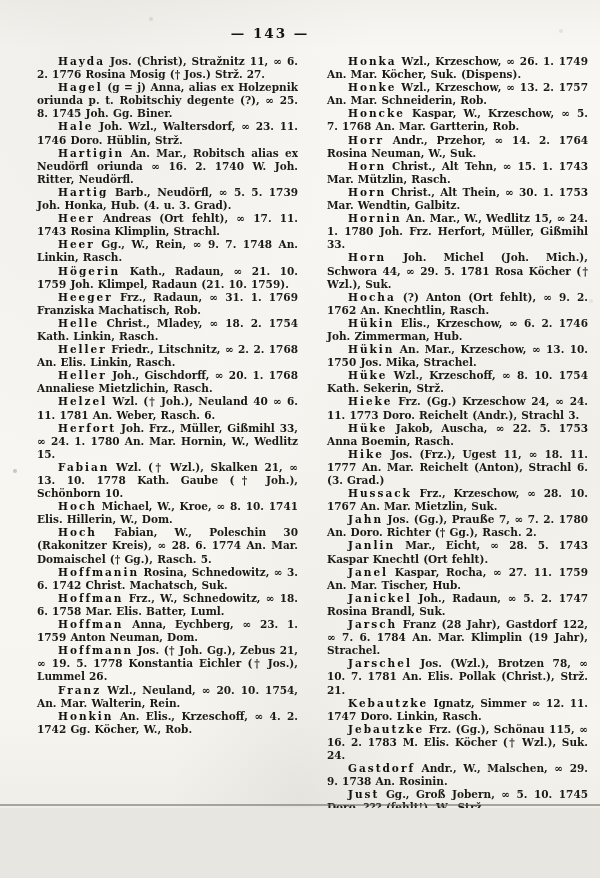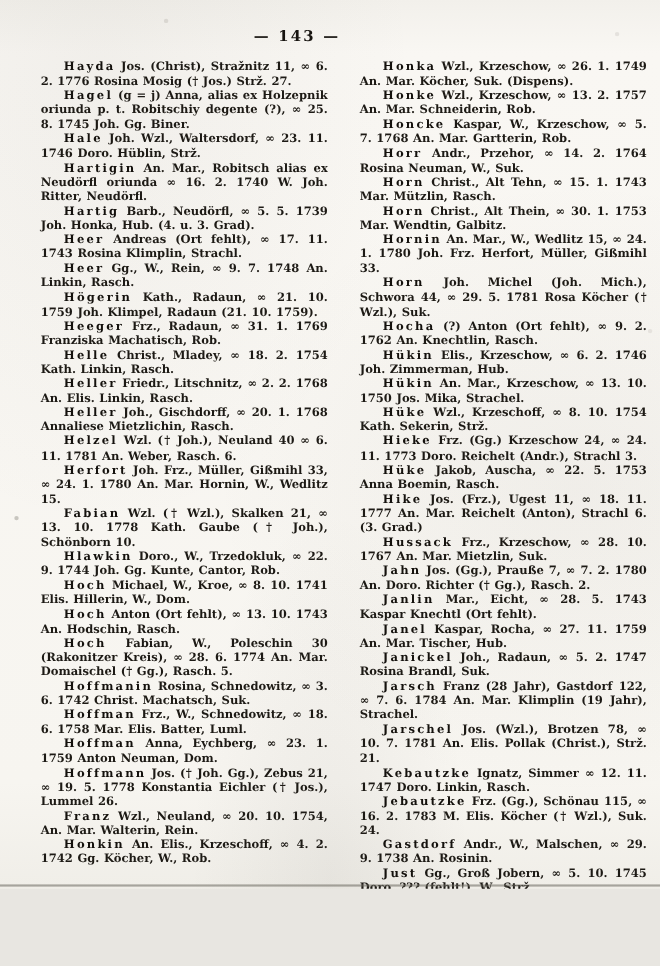--- a/index.html
+++ b/index.html
@@ -103,23 +103,21 @@
         <p class="entry"><span class="head">Heer</span> Andreas (Ort fehlt), ∞ 17. 11. 1743 Rosina Klimplin, Strachl.</p>
         <p class="entry"><span class="head">Heer</span> Gg., W., Rein, ∞ 9. 7. 1748 An. Linkin, Rasch.</p>
         <p class="entry"><span class="head">Högerin</span> Kath., Radaun, ∞ 21. 10. 1759 Joh. Klimpel, Radaun (21. 10. 1759).</p>
         <p class="entry"><span class="head">Heeger</span> Frz., Radaun, ∞ 31. 1. 1769 Franziska Machatisch, Rob.</p>
         <p class="entry"><span class="head">Helle</span> Christ., Mladey, ∞ 18. 2. 1754 Kath. Linkin, Rasch.</p>
         <p class="entry"><span class="head">Heller</span> Friedr., Litschnitz, ∞ 2. 2. 1768 An. Elis. Linkin, Rasch.</p>
         <p class="entry"><span class="head">Heller</span> Joh., Gischdorff, ∞ 20. 1. 1768 Annaliese Mietzlichin, Rasch.</p>
         <p class="entry"><span class="head">Helzel</span> Wzl. († Joh.), Neuland 40 ∞ 6. 11. 1781 An. Weber, Rasch. 6.</p>
         <p class="entry"><span class="head">Herfort</span> Joh. Frz., Müller, Gißmihl 33, ∞ 24. 1. 1780 An. Mar. Hornin, W., Wedlitz 15.</p>
         <p class="entry"><span class="head">Fabian</span> Wzl. († Wzl.), Skalken 21, ∞ 13. 10. 1778 Kath. Gaube († Joh.), Schönborn 10.</p>
-        <p class="entry"><span class="head">Hlawkin</span> Doro., W., Trzedokluk, ∞ 22. 9. 1744 Joh. Gg. Kunte, Cantor, Rob.</p>
         <p class="entry"><span class="head">Hoch</span> Michael, W., Kroe, ∞ 8. 10. 1741 Elis. Hillerin, W., Dom.</p>
-        <p class="entry"><span class="head">Hoch</span> Anton (Ort fehlt), ∞ 13. 10. 1743 An. Hodschin, Rasch.</p>
         <p class="entry"><span class="head">Hoch</span> Fabian, W., Poleschin 30 (Rakonitzer Kreis), ∞ 28. 6. 1774 An. Mar. Domaischel († Gg.), Rasch. 5.</p>
         <p class="entry"><span class="head">Hoffmanin</span> Rosina, Schnedowitz, ∞ 3. 6. 1742 Christ. Machatsch, Suk.</p>
         <p class="entry"><span class="head">Hoffman</span> Frz., W., Schnedowitz, ∞ 18. 6. 1758 Mar. Elis. Batter, Luml.</p>
         <p class="entry"><span class="head">Hoffman</span> Anna, Eychberg, ∞ 23. 1. 1759 Anton Neuman, Dom.</p>
         <p class="entry"><span class="head">Hoffmann</span> Jos. († Joh. Gg.), Zebus 21, ∞ 19. 5. 1778 Konstantia Eichler († Jos.), Lummel 26.</p>
         <p class="entry"><span class="head">Franz</span> Wzl., Neuland, ∞ 20. 10. 1754, An. Mar. Walterin, Rein.</p>
         <p class="entry"><span class="head">Honkin</span> An. Elis., Krzeschoff, ∞ 4. 2. 1742 Gg. Köcher, W., Rob.</p>
       </div>
     <div class="col">
         <p class="entry"><span class="head">Honka</span> Wzl., Krzeschow, ∞ 26. 1. 1749 An. Mar. Köcher, Suk. (Dispens).</p>

